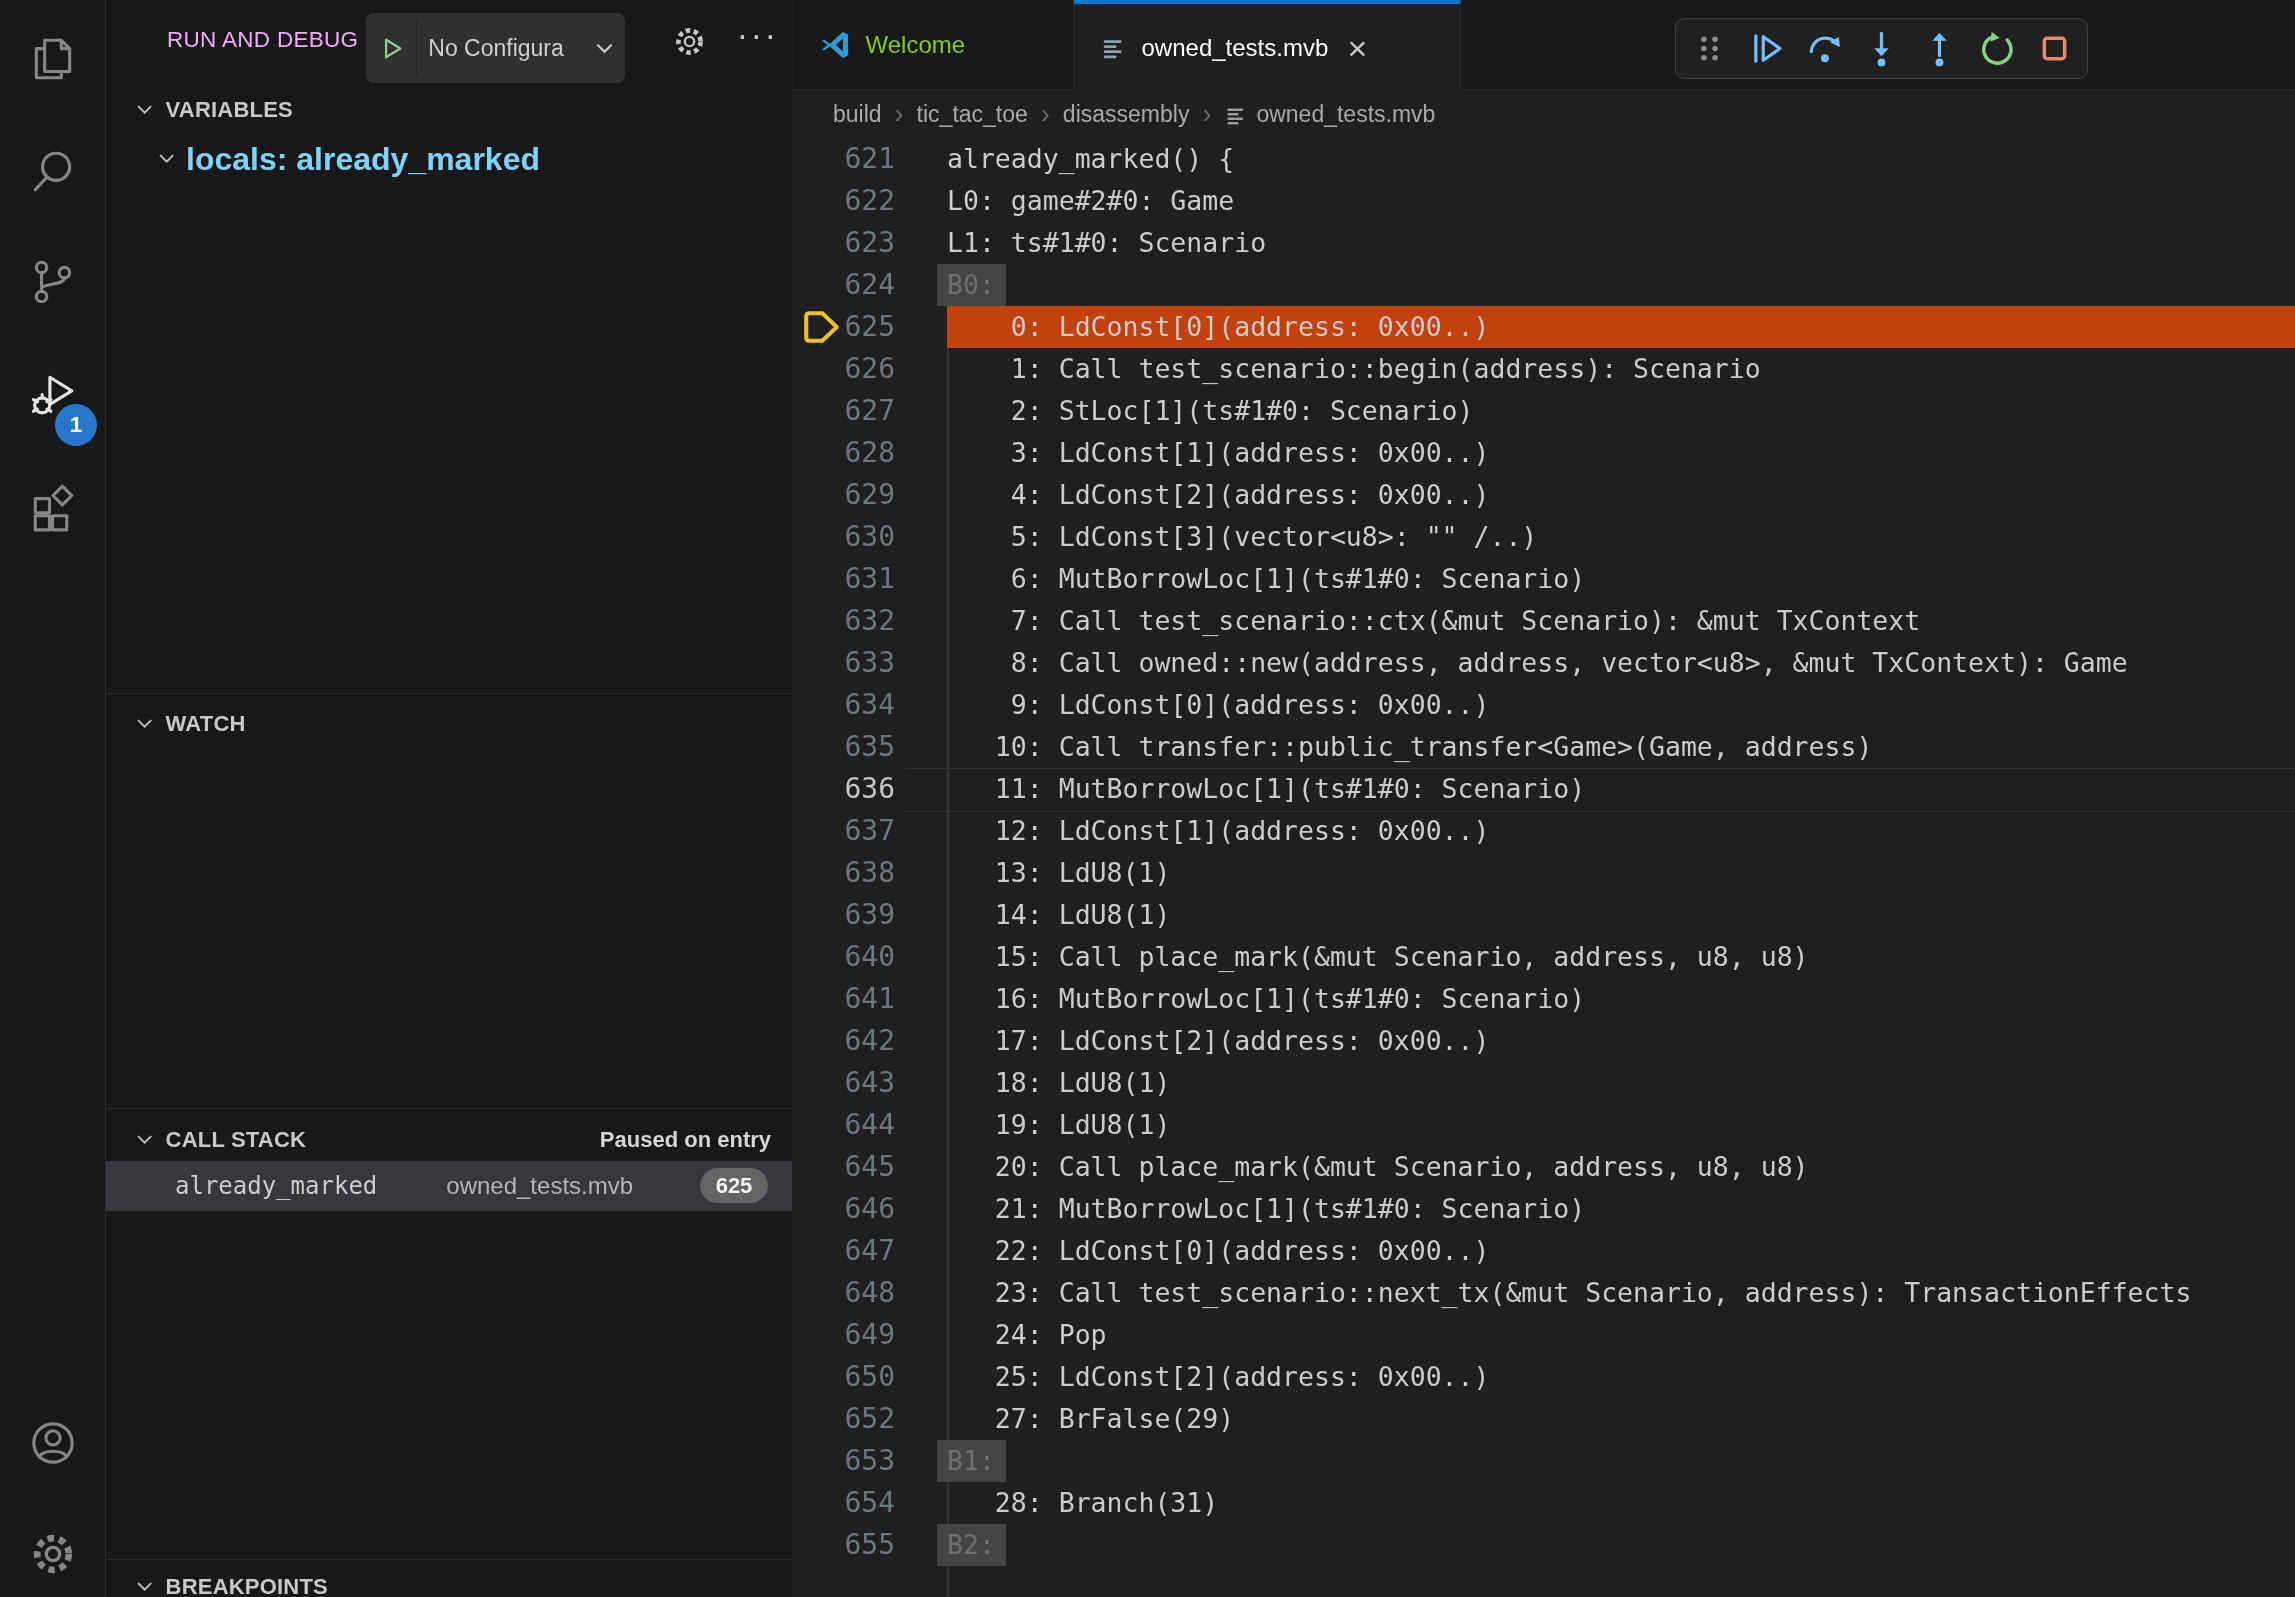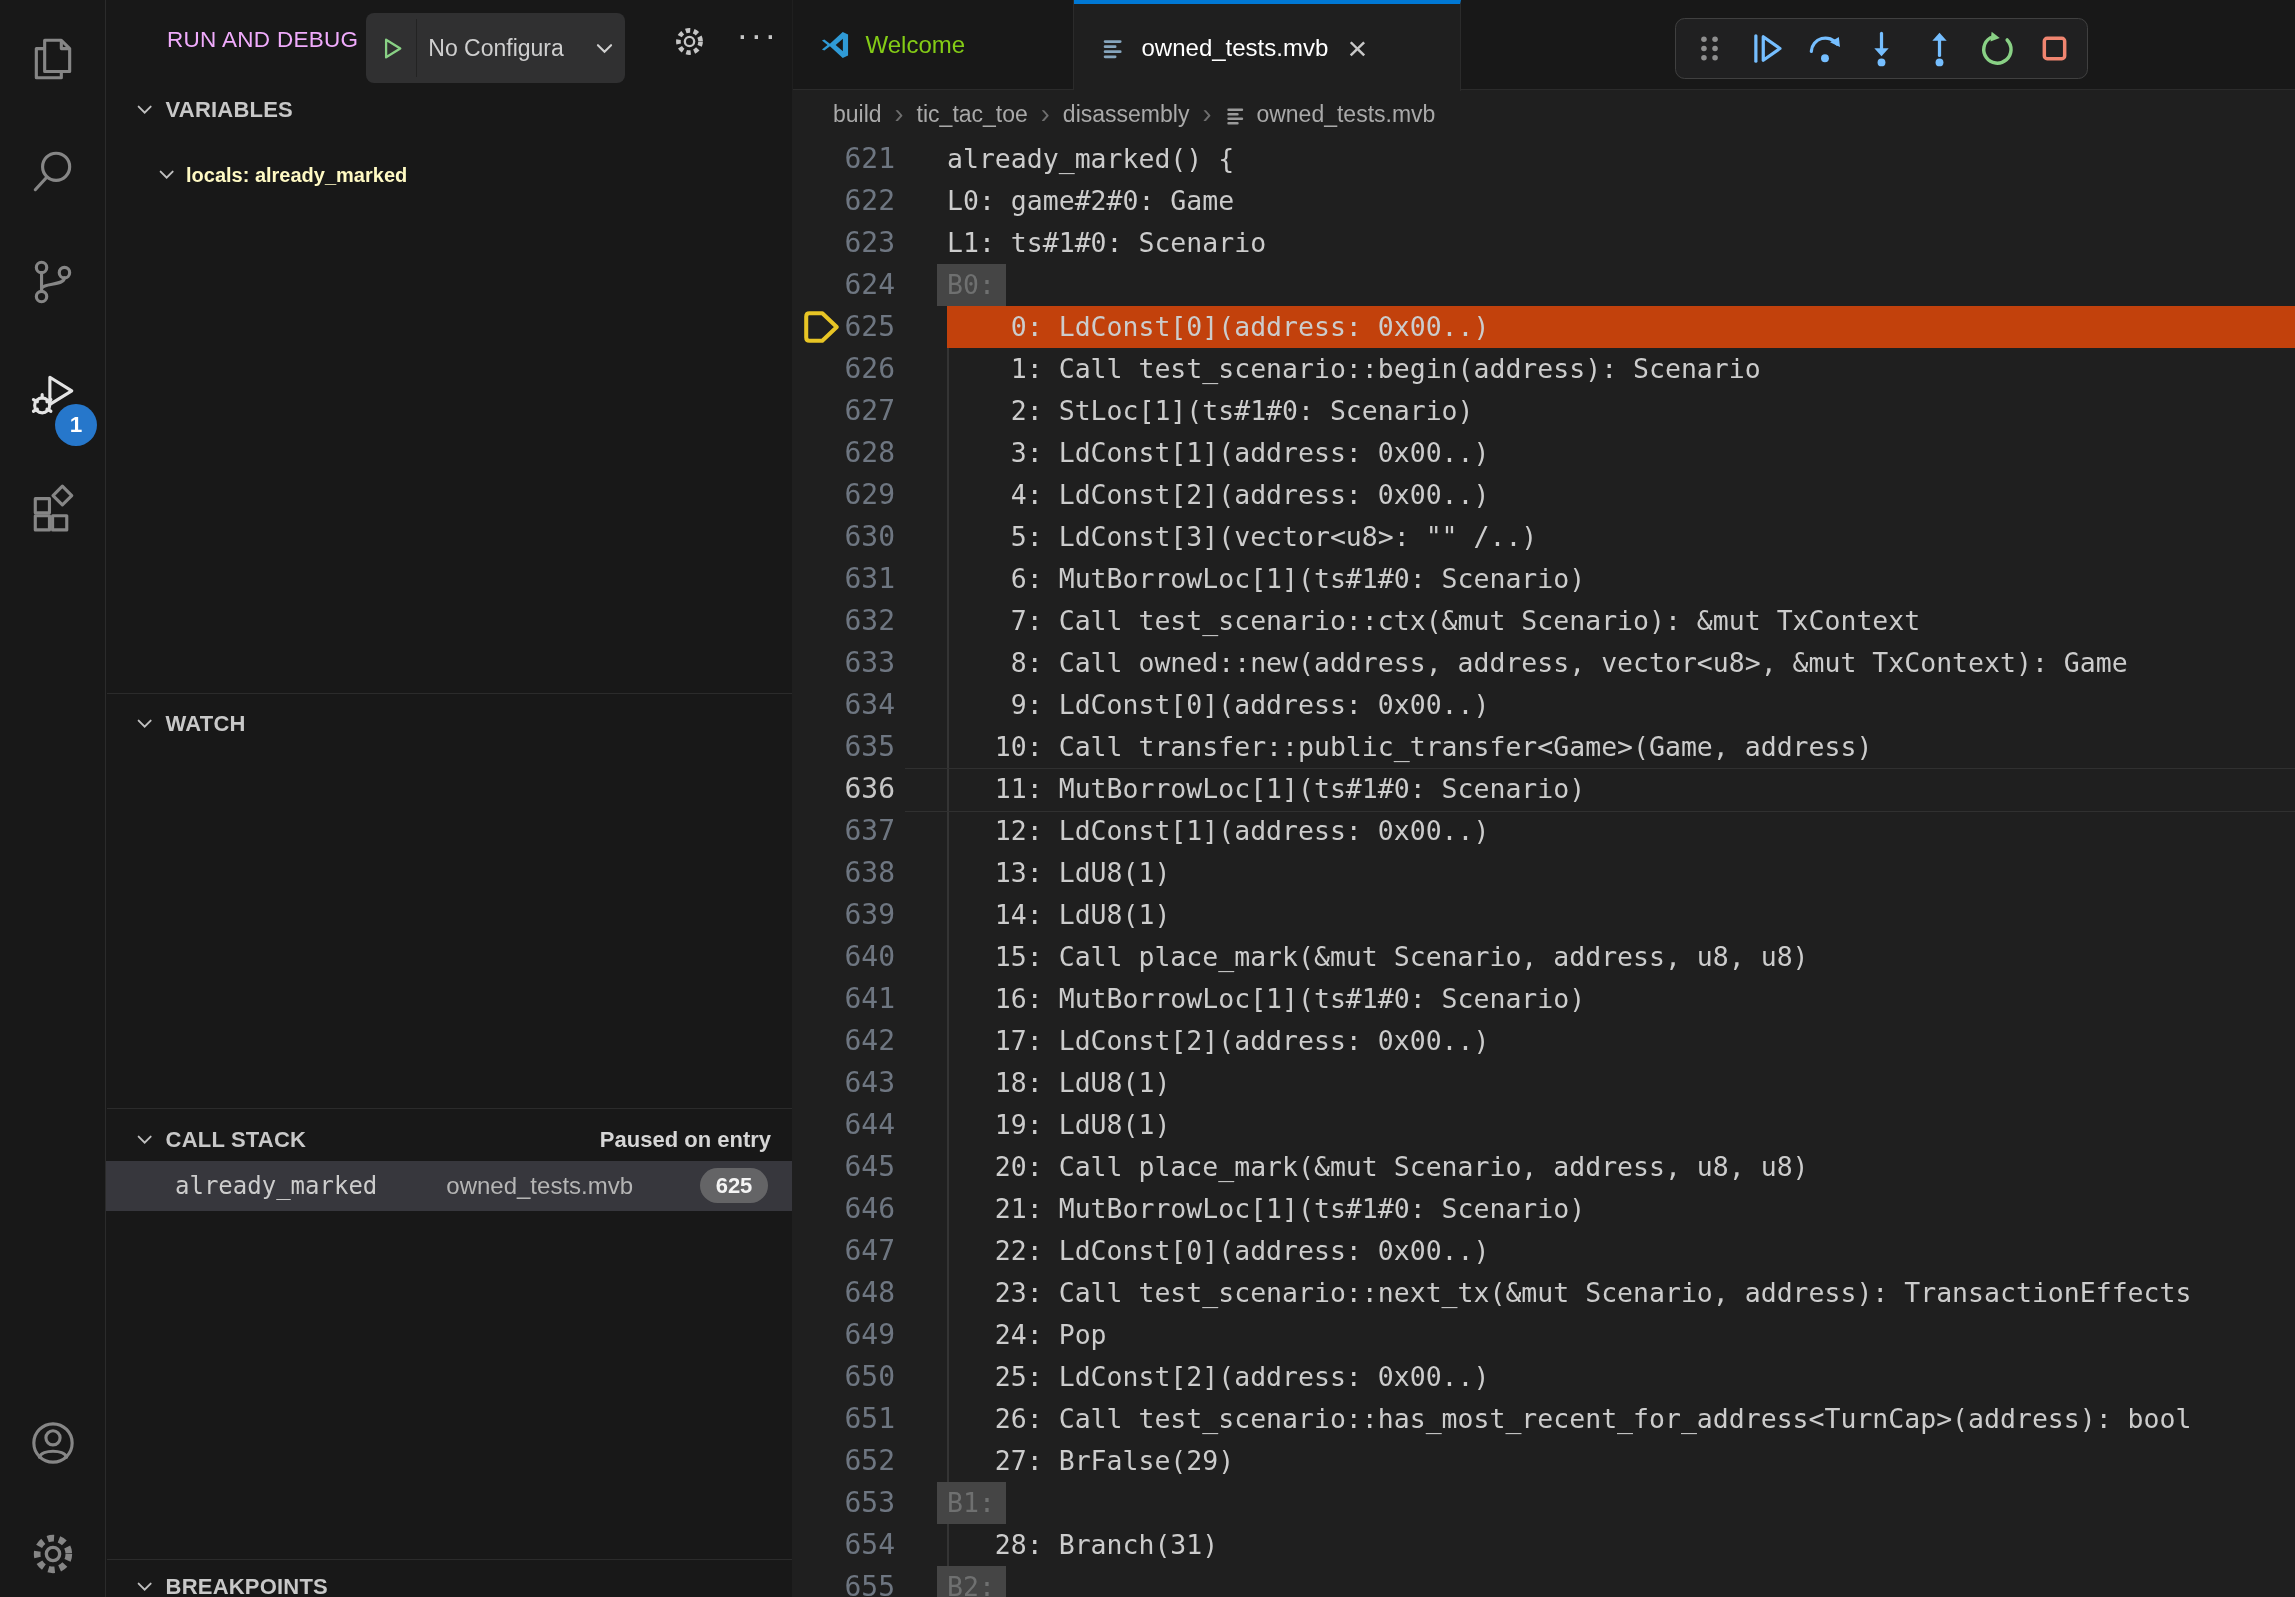--- a/index.html
+++ b/index.html
@@ -29,22 +29,22 @@
                white-space:nowrap; overflow:hidden; }
   .cfg-chev { padding-right:9.7px; color:#cfcfcf; display:flex; }
   .sb-gear { position:absolute; left:553px; top:11.3px; width:61px; height:61px; display:flex;
              align-items:center; justify-content:center; color:#c5c5c5; }
   .sb-dots { position:absolute; left:621px; top:4.8px; width:61px; height:61px; color:#c5c5c5;
              font-size:35px; letter-spacing:2.4px; display:flex; align-items:center; justify-content:center; }
   .sec-h { position:absolute; left:29px; display:flex; align-items:center; gap:11.3px;
            color:#c8c8c8; font-weight:700; font-size:22px; height:39px; letter-spacing:0.2px; }
   .sec-h svg, .tree-row svg { flex:none; }
   .chev { color:#c0c0c0; display:flex; }
-  .tree-row { position:absolute; left:51px; top:154px; display:flex; align-items:center; gap:9.7px;
-              color:#fef9c3; font-weight:700; font-size:20px; height:42px; }
+  .tree-row { position:absolute; left:51px; top:138px; display:flex; align-items:center; gap:9.7px;
+              color:#7dd3fc; font-weight:700; font-size:32px; height:42px; }
   .sb-div { position:absolute; left:0.8px; right:0; height:0.8px; background:#2b2b2b; }
   .paused { position:absolute; right:21px; top:1120px; height:39px; display:flex; align-items:center;
             font-size:22px; font-weight:700; color:#d6d6d6; }
   .cs-row { position:absolute; left:0; right:0; top:1161px; height:50px; background:#37373d;
             display:flex; align-items:center;gap:24px; }
   .cs-frame { margin-left:69px; font-family:"DejaVu Sans Mono", monospace; font-size:24px; color:#cccccc; }
   .cs-file { margin-left:45px; font-size:24px; color:#b5b5b5; }
   .cs-badge { position:absolute; left:594px; top:7.2px; height:35px; min-width:68px; padding:0 11.3px;
               background:#646466; border-radius:17.7px; color:#f4f4f4; font-size:22px; font-weight:700;
               display:flex; align-items:center; justify-content:center; }
@@ -475,25 +475,20 @@
           <span class="ln">649</span>
           <div class="ct-wrap"><span class="ct">   24: Pop</span></div>
         </div>
 
         <div class="code-line k-plain">
 
           <span class="ln">650</span>
           <div class="ct-wrap"><span class="ct">   25: LdConst[2](address: 0x00..)</span></div>
         </div>
 
-        <div class="code-line k-plain">
-
-          <span class="ln">651</span>
-          <div class="ct-wrap"><span class="ct">   26: Call test_scenario::has_most_recent_for_address&lt;TurnCap&gt;(address): bool</span></div>
-        </div>
 
         <div class="code-line k-plain">
 
           <span class="ln">652</span>
           <div class="ct-wrap"><span class="ct">   27: BrFalse(29)</span></div>
         </div>
 
         <div class="code-line k-label">
 
           <span class="ln">653</span>

